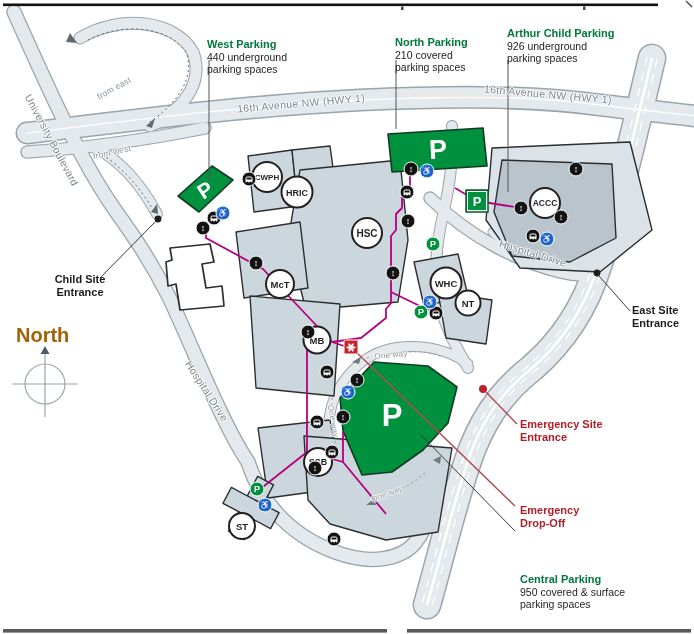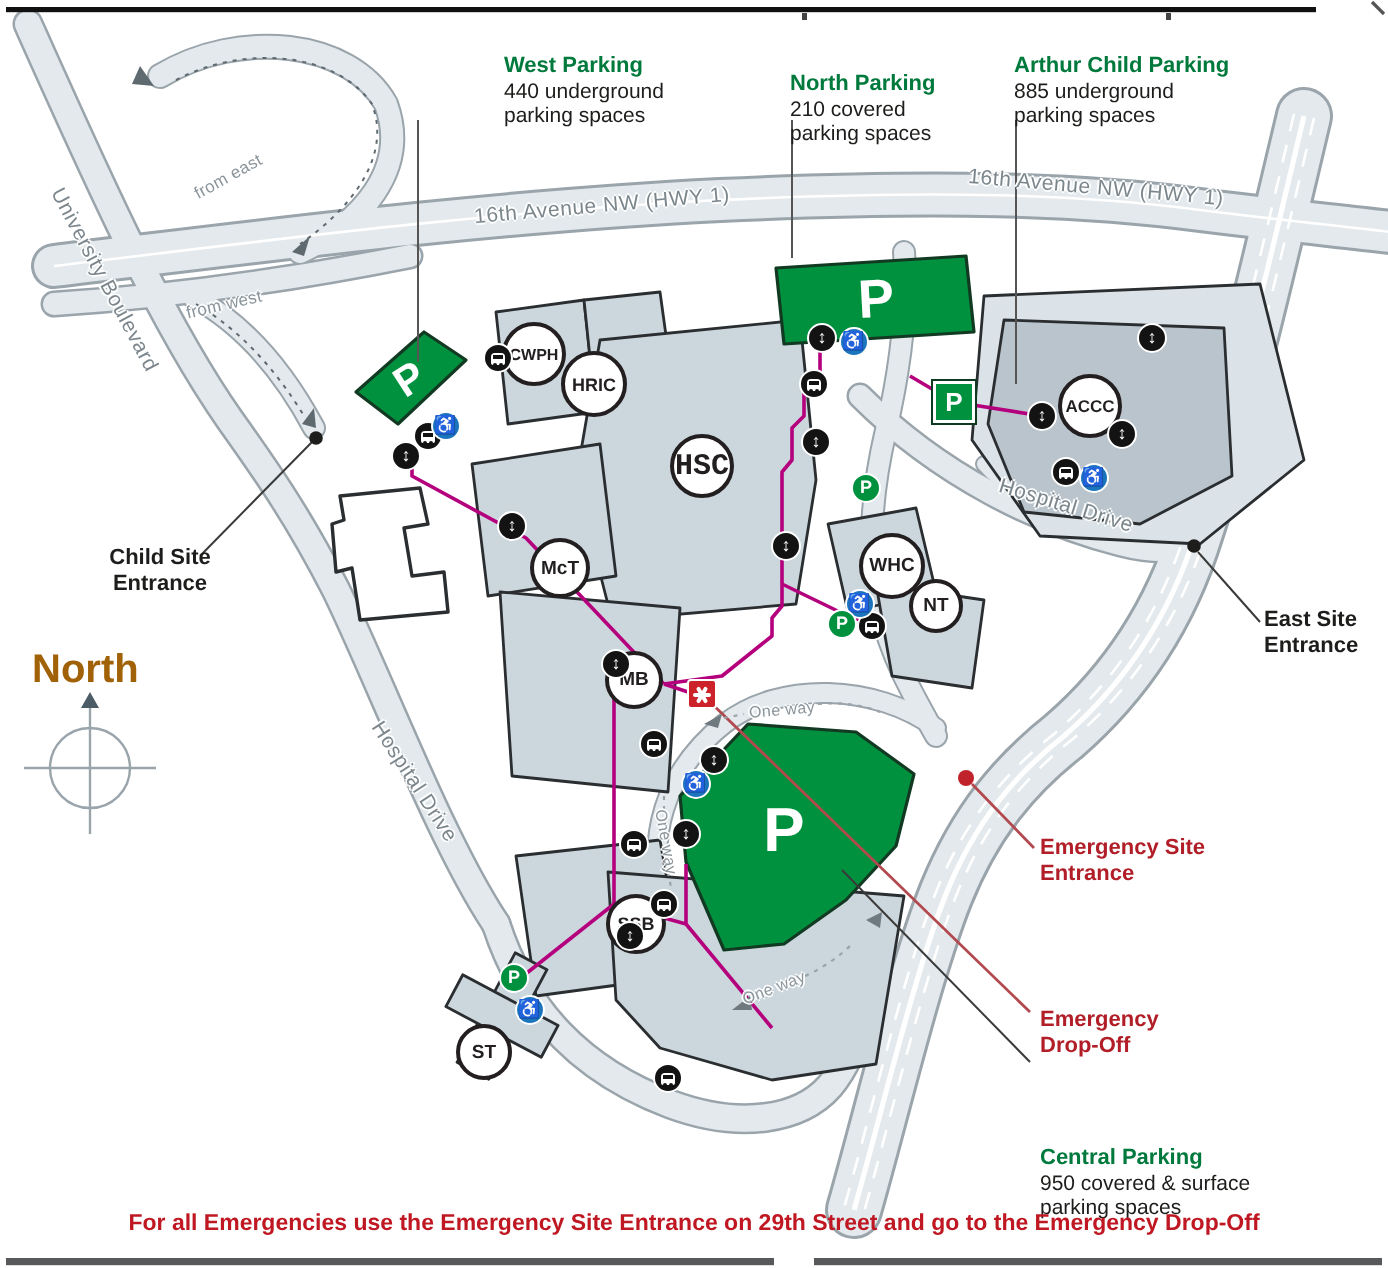--- a/index.html
+++ b/index.html
@@ -168,33 +168,33 @@
       <rect x="583" y="6.5" width="2.5" height="3.5" fill="#444"></rect>
       <rect x="3" y="629" width="384" height="3.6" fill="#58595b"></rect>
       <rect x="407" y="629" width="284" height="3.6" fill="#58595b"></rect>
     </g>
   </svg>
 
   <div class="bigP" style="left:205px;top:190px;font-size:21px;transform:translate(-50%,-50%) rotate(-33deg);">P</div>
   <div class="bigP" style="left:438px;top:150px;font-size:27px;transform:translate(-50%,-50%) rotate(-3deg);">P</div>
   <div class="bigP" style="left:392px;top:415px;font-size:31px;">P</div>
 
-  <div class="pkblock" style="left:207px;top:27px;margin-left:45px;">
+  <div class="pkblock" style="left:207px;top:38px;">
     <div class="t">West Parking</div>
     <div>440 underground</div>
     <div>parking spaces</div>
   </div>
   <div class="pkblock" style="left:395px;top:24px;margin-top:12px;">
     <div class="t">North Parking</div>
     <div>210 covered</div>
     <div>parking spaces</div>
   </div>
   <div class="pkblock" style="left:507px;top:27px;">
     <div class="t">Arthur Child Parking</div>
-    <div>885 underground</div>
+    <div>926 underground</div>
     <div>parking spaces</div>
   </div>
   <div class="pkblock" style="left:520px;top:529px;margin-top:44px;">
     <div class="t">Central Parking</div>
     <div>950 covered &amp; surface</div>
     <div>parking spaces</div>
   </div>
 
   <div class="entlabel" style="left:80px;top:273px;transform:translateX(-50%);text-align:center;">
     <div>Child Site</div>
@@ -225,21 +225,21 @@
   <div class="roadlabel roadsmall" style="left:387px;top:494px;transform:translate(-50%,-50%) rotate(-21deg);font-size:8px;">One way</div>
 
   <div class="north-word" style="left:16px;top:324px;">North</div>
 
   <div class="bcirc" style="left:267px;top:177px;width:28px;height:28px;font-size:8px;">
       <span>CWPH</span>
     </div>
   <div class="bcirc" style="left:297px;top:192px;width:29px;height:29px;font-size:9px;">
       <span>HRIC</span>
     </div>
-  <div class="bcirc" style="left:351px;top:233px;width:28px;height:28px;font-size:15px;font-family:Liberation Mono, monospace;">
+  <div class="bcirc" style="left:367px;top:233px;width:28px;height:28px;font-size:10px;">
       <span>HSC</span>
     </div>
   <div class="bcirc" style="left:280px;top:284px;width:26px;height:26px;font-size:9.5px;">
       <span>McT</span>
     </div>
   <div class="bcirc" style="left:317px;top:340px;width:25px;height:25px;font-size:9.5px;">
       <span>MB</span>
     </div>
   <div class="bcirc" style="left:296px;top:462px;width:26px;height:26px;font-size:9px;margin-left:22px;">
       <span>SSB</span>
@@ -354,15 +354,14 @@
   <div class="psq" style="left:477px;top:201px;">
       <span>P</span>
     </div>
 
   <div class="emg" style="left:351px;top:347px;">
       <i></i>
       <i class="r60"></i>
       <i class="r120"></i>
     </div>
 
-  <div class="note">For all Emergencies use the Emergency Site Entrance on 29th Street and go to the Emergency Drop-Off</div>
 
 </div>
 
 </body></html>

